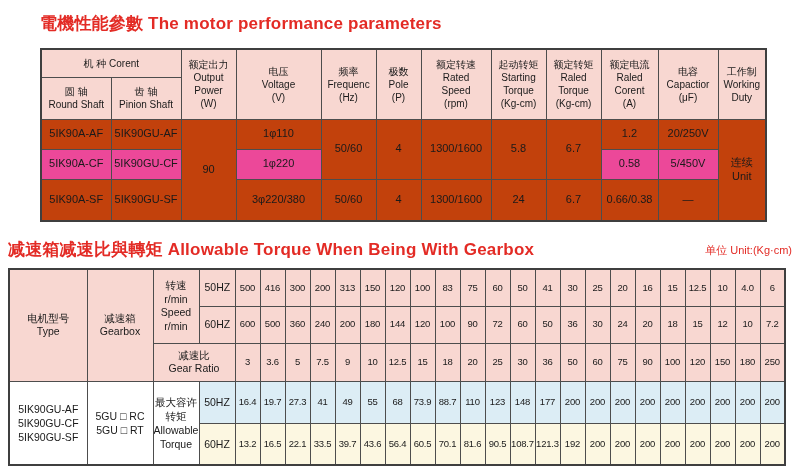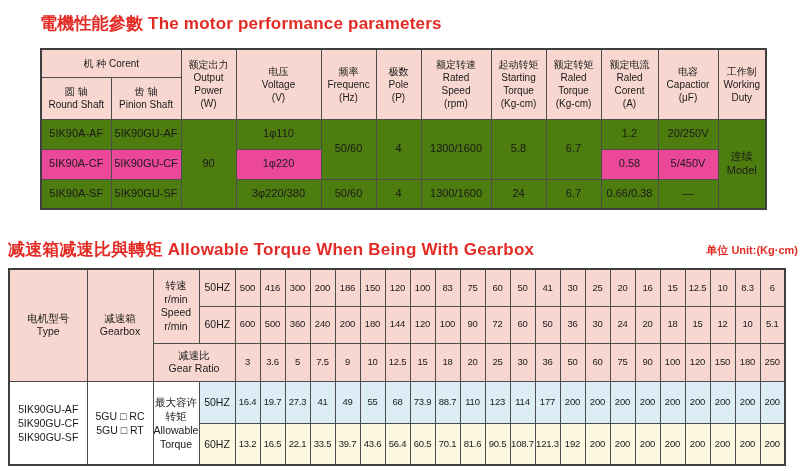--- a/index.html
+++ b/index.html
@@ -9,37 +9,37 @@
     font-family:"Liberation Sans", sans-serif;
     color:#1a1a1a;
   }
   .sec-title {
     position:absolute; font-weight:bold; color:#e32b25; font-size:17px;
     white-space:nowrap; letter-spacing:0.2px;
   }
   #title1 { left:40px; top:12px; }
   #title2 { left:8px; top:238px;text-align:center; }
   .unit-label {
-    position:absolute; right:2px; top:243px; color:#e32b25;
-    font-size:11px; font-weight:bold; white-space:nowrap;
+    position:absolute; right:8px; top:243px; color:#e32b25;
+    font-size:11px; font-weight:normal; white-space:nowrap;
   }
   table {
     position:absolute; border-collapse:collapse; table-layout:fixed;
     border:2px solid #3f3f3f;
   }
   th, td {
     border:1px solid #4d4d4d; text-align:center; vertical-align:middle;
     white-space:pre-line; font-weight:normal; overflow:hidden;
   }
   
   #motor-table { left:40px; top:48px; width:725px; }
   #motor-table th {
     background:#f8d7d1; font-size:10px; line-height:1.3; padding:1px;
   }
-  #motor-table td { background:#4d7c0f; font-size:11px; line-height:1.25; }
+  #motor-table td { background:#c2410c; font-size:11px; line-height:1.25; }
   #motor-table td.blue { background:#ec4899; }
   
   #gearbox-table { left:8px; top:268px; width:778px; }
   #gearbox-table th {
     background:#f8d7d1; font-size:10.5px; line-height:1.3; padding:5px;
   }
   #gearbox-table td.num {
     font-size:9.5px; padding:0; letter-spacing:-0.2px; line-height:1.1;
   }
   #gearbox-table tr.pinkrow td { background:#f8d7d1; }
@@ -119,30 +119,30 @@
       <td rowspan="3">90</td>
       <td>1φ110</td>
       <td rowspan="2">50/60</td>
       <td rowspan="2">4</td>
       <td rowspan="2">1300/1600</td>
       <td rowspan="2">5.8</td>
       <td rowspan="2">6.7</td>
       <td>1.2</td>
       <td>20/250V</td>
       <td rowspan="3">连续
-Model</td>
+Unit</td>
     </tr>
     <tr style="height:30px">
       <td class="blue">5IK90A-CF</td>
       <td class="blue">5IK90GU-CF</td>
       <td class="blue">1φ220</td>
       <td class="blue">0.58</td>
       <td class="blue">5/450V</td>
     </tr>
-    <tr style="height:30px">
+    <tr style="height:42px">
       <td>5IK90A-SF</td>
       <td>5IK90GU-SF</td>
       <td>3φ220/380</td>
       <td>50/60</td>
       <td>4</td>
       <td>1300/1600</td>
       <td>24</td>
       <td>6.7</td>
       <td>0.66/0.38</td>
       <td>—</td>
@@ -169,37 +169,37 @@
 Gearbox</th>
       <th rowspan="2">转速
 r/min
 Speed
 r/min</th>
       <th>50HZ</th>
       <td class="num">500</td>
         <td class="num">416</td>
         <td class="num">300</td>
         <td class="num">200</td>
-        <td class="num">186</td>
+        <td class="num">313</td>
         <td class="num">150</td>
         <td class="num">120</td>
         <td class="num">100</td>
         <td class="num">83</td>
         <td class="num">75</td>
         <td class="num">60</td>
         <td class="num">50</td>
         <td class="num">41</td>
         <td class="num">30</td>
         <td class="num">25</td>
         <td class="num">20</td>
         <td class="num">16</td>
         <td class="num">15</td>
         <td class="num">12.5</td>
         <td class="num">10</td>
-        <td class="num">8.3</td>
+        <td class="num">4.0</td>
         <td class="num">6</td>
     </tr>
     <tr class="pinkrow" style="height:37px">
       <th>60HZ</th>
       <td class="num">600</td>
         <td class="num">500</td>
         <td class="num">360</td>
         <td class="num">240</td>
         <td class="num">200</td>
         <td class="num">180</td>
@@ -211,21 +211,21 @@
         <td class="num">60</td>
         <td class="num">50</td>
         <td class="num">36</td>
         <td class="num">30</td>
         <td class="num">24</td>
         <td class="num">20</td>
         <td class="num">18</td>
         <td class="num">15</td>
         <td class="num">12</td>
         <td class="num">10</td>
-        <td class="num">5.1</td>
+        <td class="num">7.2</td>
     </tr>
     <tr class="pinkrow" style="height:37px">
       <th colspan="2">减速比
 Gear Ratio</th>
       <td class="num">3</td>
         <td class="num">3.6</td>
         <td class="num">5</td>
         <td class="num">7.5</td>
         <td class="num">9</td>
         <td class="num">10</td>
@@ -261,21 +261,21 @@
         <td class="num bluebg">19.7</td>
         <td class="num bluebg">27.3</td>
         <td class="num bluebg">41</td>
         <td class="num bluebg">49</td>
         <td class="num bluebg">55</td>
         <td class="num bluebg">68</td>
         <td class="num bluebg">73.9</td>
         <td class="num bluebg">88.7</td>
         <td class="num bluebg">110</td>
         <td class="num bluebg">123</td>
-        <td class="num bluebg">114</td>
+        <td class="num bluebg">148</td>
         <td class="num bluebg">177</td>
         <td class="num bluebg">200</td>
         <td class="num bluebg">200</td>
         <td class="num bluebg">200</td>
         <td class="num bluebg">200</td>
         <td class="num bluebg">200</td>
         <td class="num bluebg">200</td>
         <td class="num bluebg">200</td>
         <td class="num bluebg">200</td>
         <td class="num bluebg">200</td>

